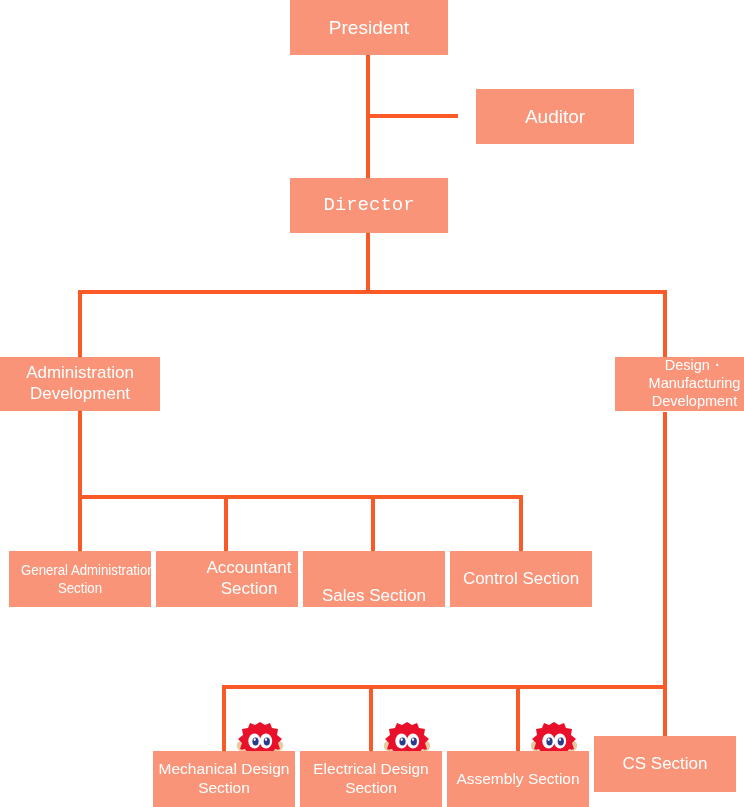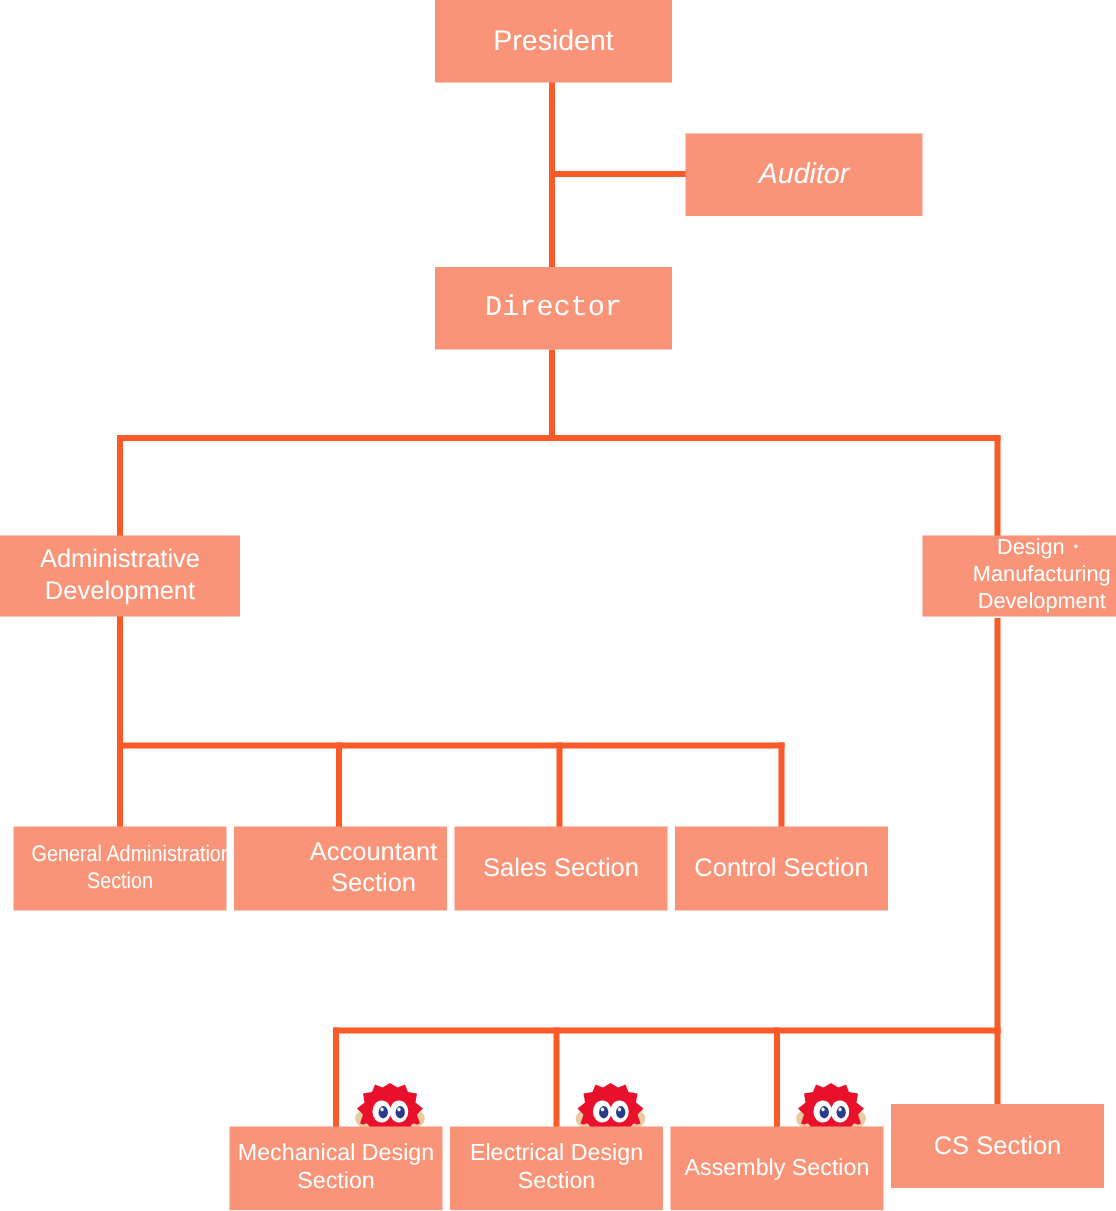--- a/index.html
+++ b/index.html
@@ -154,49 +154,49 @@
       <path d="M22 34 Q26 38 30 34" stroke="#B00C20" stroke-width="1.6" fill="none" stroke-linecap="round"></path>
       <path d="M10 33 C12 38, 18 41, 22 40" stroke="#E8CBA0" stroke-width="4" fill="none" stroke-linecap="round"></path>
       <path d="M42 33 C40 38, 34 41, 30 40" stroke="#E8CBA0" stroke-width="4" fill="none" stroke-linecap="round"></path>
     </svg>
   </div>
 
   <div class="node size-lg" style="left:290px; top:0px; width:158px; height:55px;">
     <span>President</span>
   </div>
 
-  <div class="node size-lg" style="left:457px; top:89px; width:158px; height:55px;font-style:italic;">
+  <div class="node size-lg" style="left:476px; top:89px; width:158px; height:55px;">
     <span>Auditor</span>
   </div>
 
   <div class="node size-lg" style="left:290px; top:178px; width:158px; height:55px;font-family:Liberation Mono, monospace;">
     <span>Director</span>
   </div>
 
   <div class="node size-md" style="left:0px; top:357px; width:160px; height:54px; flex-direction:column;">
-    <span>Administrative</span>
+    <span>Administration</span>
     <span>Development</span>
   </div>
 
   <div class="node size-xs" style="left:615px; top:357px; width:159px; height:54px; flex-direction:column;">
     <span>Design・Manufacturing</span>
     <span>Development</span>
   </div>
 
   <div class="node" style="left:9px; top:551px; width:142px; height:56px; flex-direction:column;">
     <span class="cond">General Administration</span>
     <span class="cond">Section</span>
   </div>
 
   <div class="node size-md" style="left:156px; top:551px; width:142px; height:56px; flex-direction:column;padding-left:48px;">
     <span>Accountant</span>
     <span>Section</span>
   </div>
 
-  <div class="node size-md" style="left:303px; top:551px; width:142px; height:56px;">
+  <div class="node size-md" style="left:303px; top:551px; width:142px; height:56px;align-items:flex-end;">
     <span>Sales Section</span>
   </div>
 
   <div class="node size-md" style="left:450px; top:551px; width:142px; height:56px; flex-direction:column;">
     <span>Control Section</span>
   </div>
 
   <div class="node size-sm" style="left:153px; top:751px; width:142px; height:56px; flex-direction:column;">
     <span>Mechanical Design</span>
     <span>Section</span>

